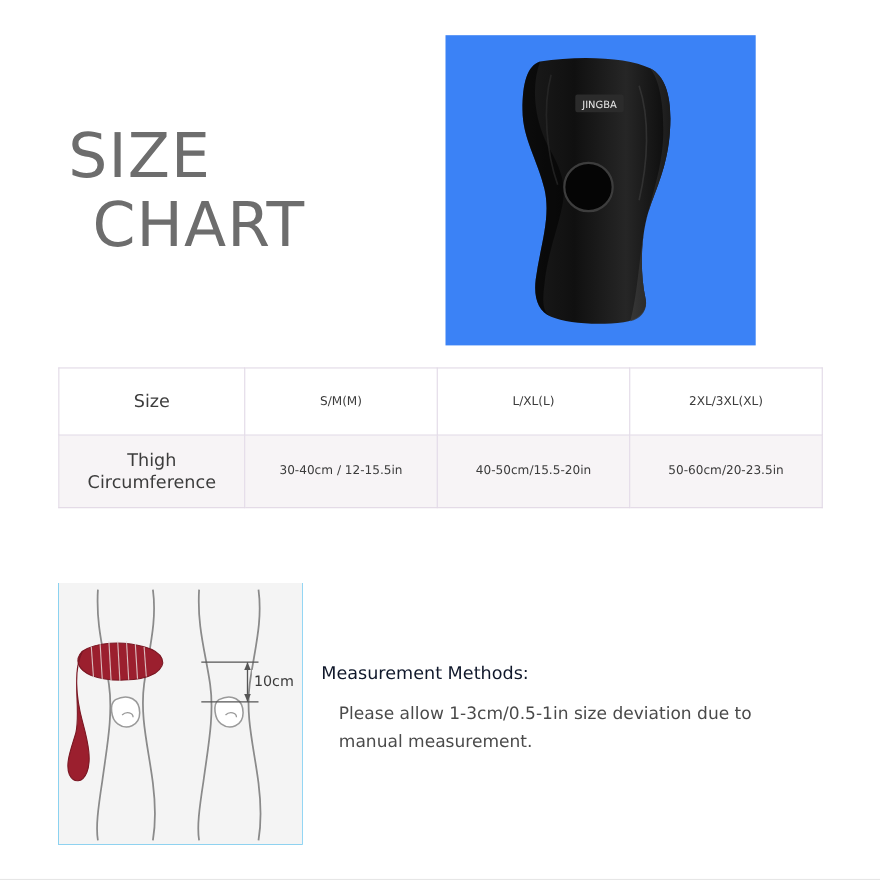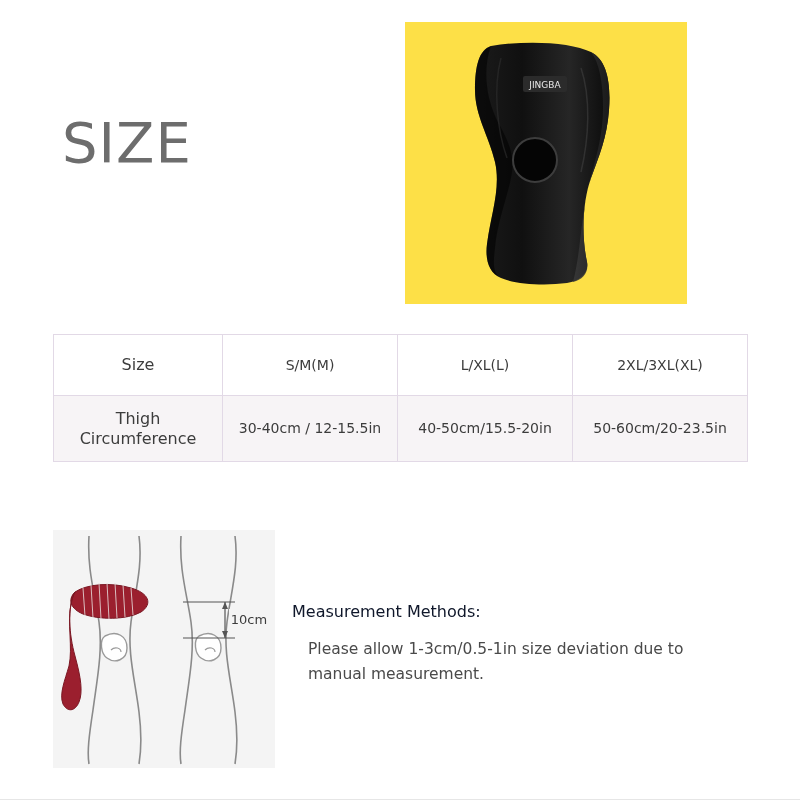--- a/index.html
+++ b/index.html
@@ -33,24 +33,24 @@
     letter-spacing: 1px;
   }
   .size-chart-title .line2 {
     display: block;
     margin-left: 22px;
   }
 
   .product-photo {
     position: absolute;
     left: 405px;
-    top: 22px;
+    top: 32px;
     width: 282px;
     height: 282px;
-    background: #fde047;
+    background: #3b82f6;
     overflow: hidden;
   }
   .knee-brace {
     position: absolute;
     left: 50%;
     top: 50%;
     transform: translate(-50%, -50%);
     width: 230px;
     height: 250px;
   }
@@ -64,21 +64,21 @@
   }
   table.size-table {
     border-collapse: collapse;
     width: 100%;
     table-layout: fixed;
   }
   table.size-table td {
     border: 1px solid #e2d9e6;
     text-align: center;
     vertical-align: middle;
-    font-size: 14px;
+    font-size: 11px;
     color: #3c3c3c;
     padding: 6px 4px;
     line-height: 1.3;
   }
   table.size-table tr.row-head td { height: 48px; }
   table.size-table tr.row-alt td {
     background: #f7f4f6;
     height: 53px;
   }
   table.size-table tr.row-last td { height: 50px; }
@@ -138,20 +138,21 @@
     background: #e6e6e6;
   }
 </style>
 </head>
 <body>
 
 <div class="top-section">
 
   <div class="size-chart-title">
     <span>SIZE</span>
+    <span class="line2">CHART</span>
   </div>
 
   <div class="product-photo">
     <svg class="knee-brace" viewBox="0 0 230 250">
       <defs>
         <linearGradient id="gbody" x1="0" y1="0" x2="1" y2="0">
           <stop offset="0%" stop-color="#1b1b1b"></stop>
           <stop offset="35%" stop-color="#101010"></stop>
           <stop offset="70%" stop-color="#262626"></stop>
           <stop offset="100%" stop-color="#0b0b0b"></stop>

